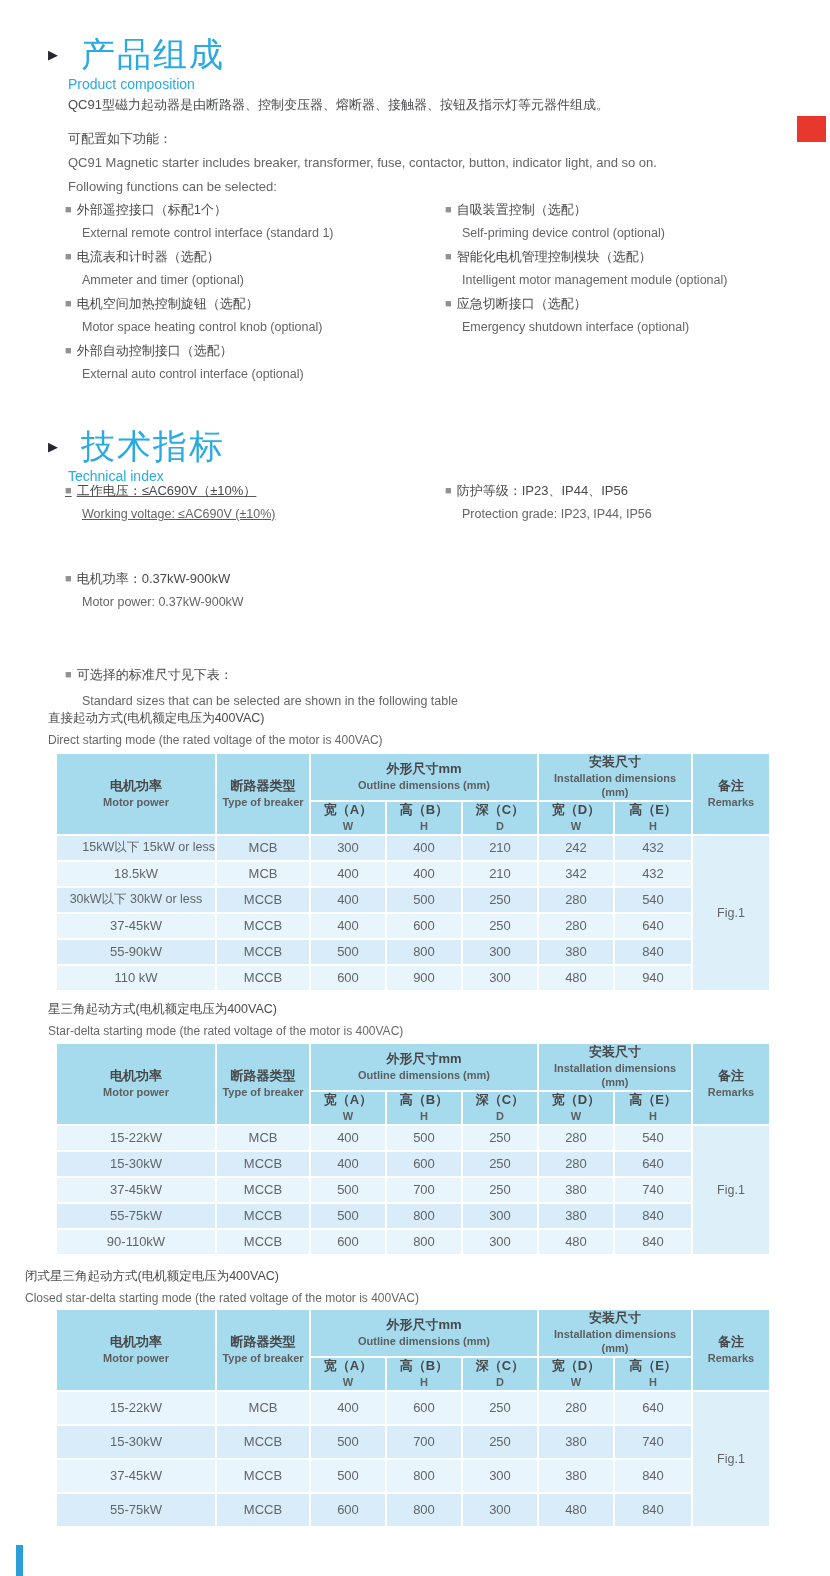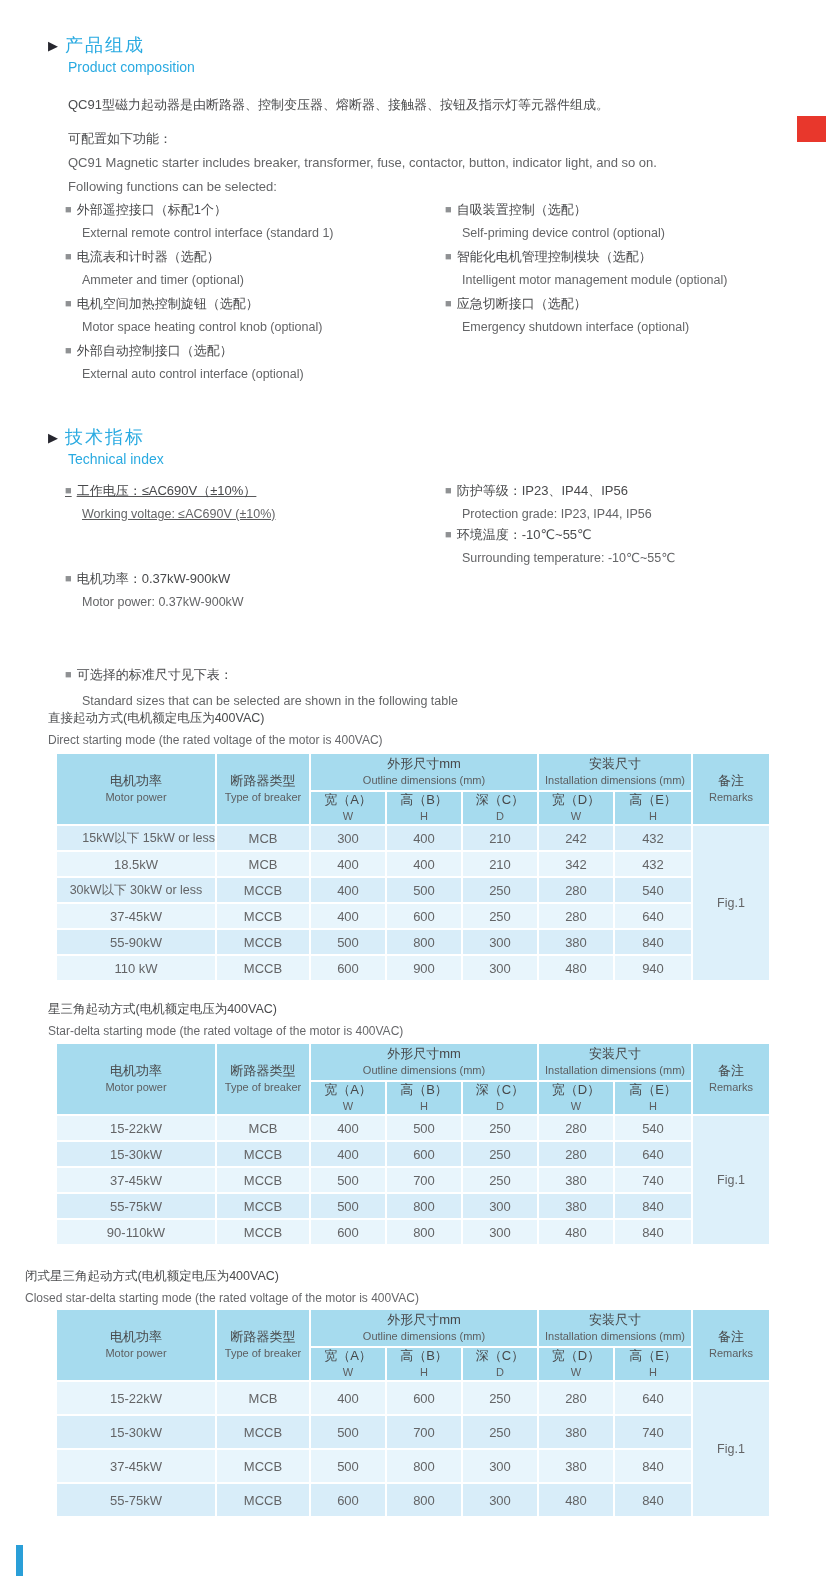--- a/index.html
+++ b/index.html
@@ -5,39 +5,39 @@
   html,body{margin:0;padding:0;}
   body{
     width:830px;height:1576px;position:relative;background:#ffffff;
     font-family:"Liberation Sans","DejaVu Sans",sans-serif;
     overflow:hidden;color:#58595b;
   }
   .abs{position:absolute;}
   
   .sec-title{display:flex;align-items:center;}
   .tri{color:#26262e;font-size:13px;margin-right:7px;line-height:1;}
-  .title-cn{color:var(--accent-blue,#29aae1);font-size:18px;letter-spacing:2px;line-height:1.1;}
+  .title-cn{color:var(--accent-blue,#29aae1);font-size:34px;letter-spacing:2px;line-height:1.1;margin-left:16px;}
   .title-en{color:var(--accent-blue,#29aae1);font-size:14px;margin-top:3px;margin-left:20px;}
   
   .body-cn{font-size:13px;color:#4c4d4f;line-height:1;}
   .body-en{font-size:13px;color:#646567;line-height:1;}
   
   .feat{position:absolute;left:0;}
   .feat-cn{font-size:13px;color:#48494b;line-height:1;white-space:nowrap;}
   .feat-en{font-size:12.5px;color:#646567;line-height:1;margin-top:11px;margin-left:17px;white-space:nowrap;}
   .sq{color:#8f9193;font-size:11px;margin-right:5px;vertical-align:1px;}
   
   .note-cn{font-size:13px;color:#48494b;}
   .note-en{font-size:12.5px;color:#646567;margin-top:10px;margin-left:17px;}
   
   .cap-cn{font-size:12.5px;color:#4a4b4d;line-height:1;}
   .cap-en{font-size:12px;color:#66676a;line-height:1;margin-top:9px;}
   
   table.dim-table{border-collapse:separate;border-spacing:2px;table-layout:fixed;width:716px;}
-  .dim-table th{background:var(--table-header-bg,#a6dbee);font-weight:normal;padding:0;vertical-align:middle;}
+  .dim-table th{background:var(--table-header-bg,#a6dbee);font-weight:bold;padding:0;vertical-align:middle;}
   .dim-table th .cn{font-size:13px;color:#47484a;line-height:1.25;}
   .dim-table th .en{font-size:11px;color:#5d5e60;line-height:1.25;margin-top:2px;}
   .dim-table tr.h1 th{height:36px;}
   .dim-table tr.h2 th{height:30px;}
   .dim-table td{padding:0;text-align:center;vertical-align:middle;font-size:13px;color:#636466;height:24px;}
   .dim-table.tall td{height:32px;}
   .dim-table td.shade-a{background:var(--row-dark,#d8edf9);}
   .dim-table td.shade-b{background:var(--row-light,#e8f5fc);}
   .dim-table td.remark{background:var(--remark-bg,#ddf0fa);font-size:12.5px;color:#636466;}
   .dim-table th,.dim-table td{text-align:center;}
@@ -111,24 +111,20 @@
         <div class="feat" style="top: 88px;">
           <div class="feat-cn"><span class="sq">■</span><span>电机功率：0.37kW-900kW</span></div>
           <div class="feat-en">Motor power: 0.37kW-900kW</div>
         </div>
       </div>
     <div class="abs" style="top:56px;left:397px;width:360px;height:160px;" id="tech-right">
         <div class="feat" style="top: 0px;">
           <div class="feat-cn"><span class="sq">■</span><span>防护等级：IP23、IP44、IP56</span></div>
           <div class="feat-en">Protection grade: IP23, IP44, IP56</div>
         </div>
-        <div class="feat" style="top: 44px;">
-          <div class="feat-cn"><span class="sq">■</span><span>环境温度：-10℃~55℃</span></div>
-          <div class="feat-en">Surrounding temperature: -10℃~55℃</div>
-        </div>
       </div>
   </div>
 
   <div class="abs" style="top:666px;left:65px;">
     <div class="note-cn"><span class="sq">■</span><span>可选择的标准尺寸见下表：</span></div>
     <div class="note-en">Standard sizes that can be selected are shown in the following table</div>
   </div>
 
   <div class="abs" style="top:712px;left:48px;">
     <div class="cap-cn">直接起动方式(电机额定电压为400VAC)</div>

